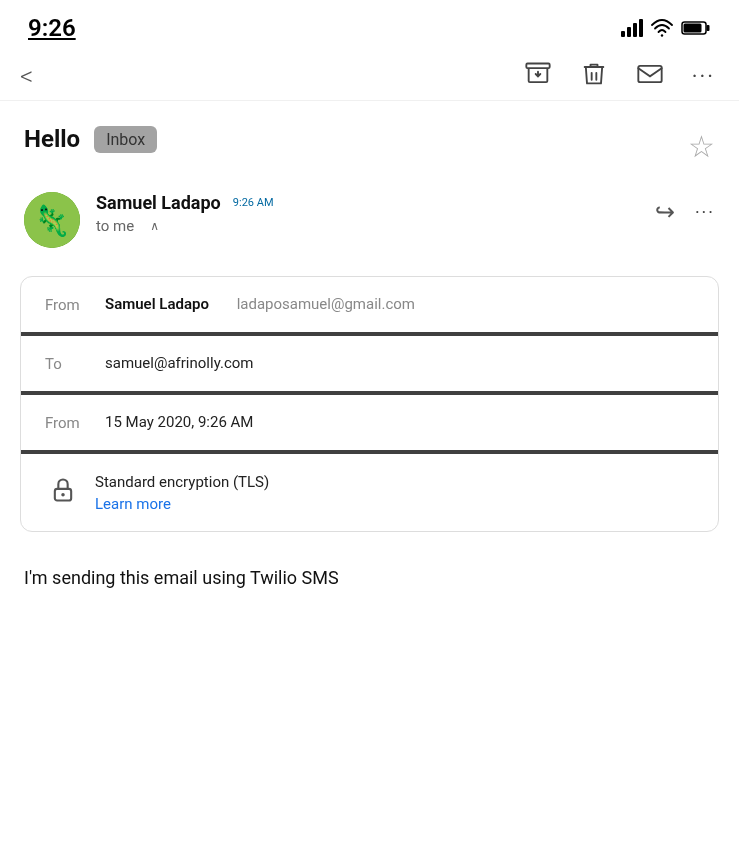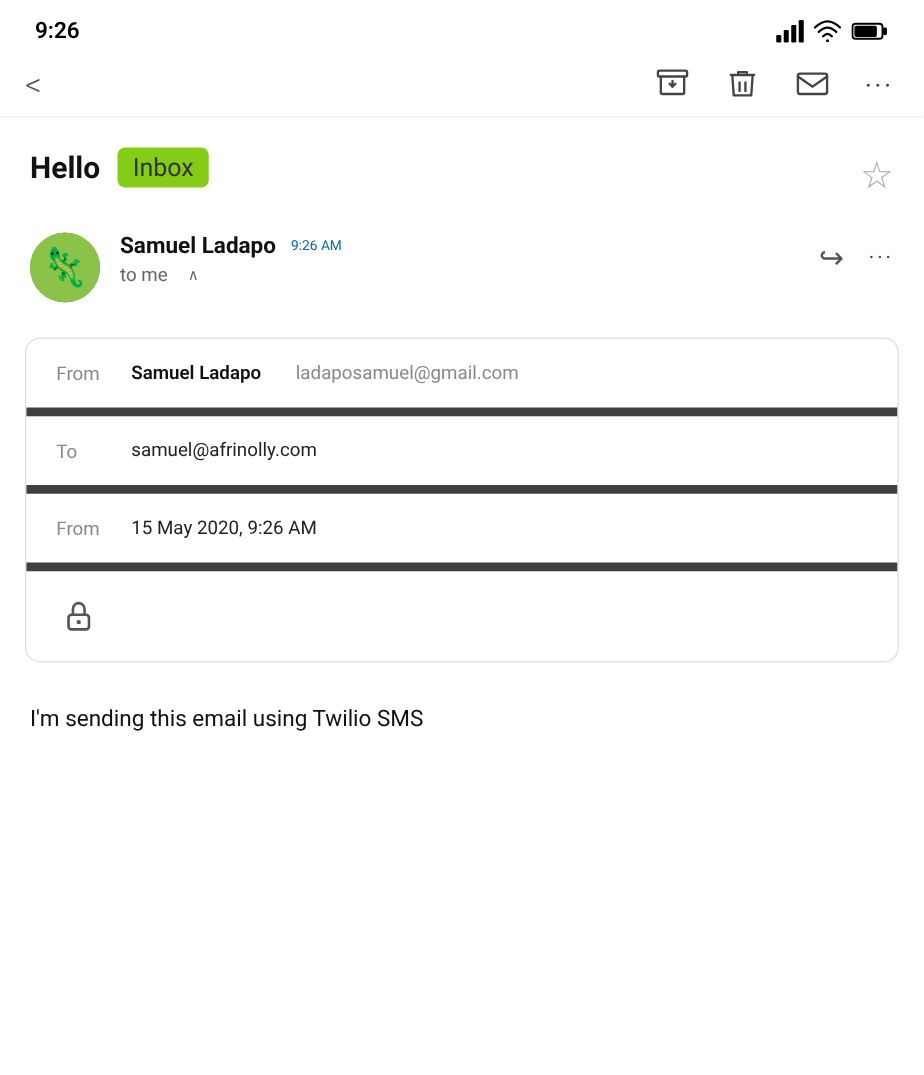--- a/index.html
+++ b/index.html
@@ -13,23 +13,24 @@
     }
 
     
     .status-bar {
       display: flex;
       justify-content: space-between;
       align-items: center;
       padding: 14px 28px 10px 28px;
     }
     .status-time {
-      font-size: 18px;
+      font-size: 24px;
       font-weight: 600;
       color: #000;
+      text-decoration: underline;
     }
     .status-icons {
       display: flex;
       align-items: center;
       gap: 8px;
     }
 
     
     .toolbar {
       display: flex;
@@ -83,24 +84,24 @@
       display: flex;
       align-items: center;
       gap: 14px;
     }
     .email-subject {
       font-size: 24px;
       font-weight: 700;
       color: #111;
     }
     .inbox-badge {
-      background: #84cc16;
+      background: #a3a3a3;
       border-radius: 6px;
       padding: 4px 12px;
-      font-size: 20px;
+      font-size: 16px;
       color: #333;
       font-weight: 400;
       text-align: right;
     }
     .star-btn {
       font-size: 30px;
       color: #aaa;
       cursor: pointer;
       margin-top: 4px;
     }
@@ -196,21 +197,21 @@
       margin: 12px 20px;
       border: 1px solid #ddd;
       border-radius: 12px;
       padding: 0;
       overflow: hidden;
     }
     .detail-row {
       display: flex;
       align-items: flex-start;
       padding: 18px 24px;
-      border-bottom: 7px solid #404040;
+      border-bottom: 4px solid #404040;
     }
     .detail-row:last-child {
       border-bottom: none;
     }
     .detail-label {
       width: 60px;
       font-size: 15px;
       color: #888;
       flex-shrink: 0;
       margin-top: 1px;
@@ -388,18 +389,22 @@
     <span class="detail-value">15 May 2020, 9:26 AM</span>
   </div>
   <div class="encryption-row">
     <div class="lock-icon-wrap">
       <svg class="lock-icon-svg" viewBox="0 0 24 24" fill="none">
         <rect x="5" y="11" width="14" height="10" rx="2" stroke="#555" stroke-width="1.8"></rect>
         <path d="M8 11V7a4 4 0 018 0v4" stroke="#555" stroke-width="1.8" stroke-linecap="round"></path>
         <circle cx="12" cy="16" r="1.5" fill="#555"></circle>
       </svg>
     </div>
+    <div>
+      <span class="encryption-text">Standard encryption (TLS)</span>
+      <a class="learn-more">Learn more</a>
+    </div>
   </div>
 </div>
 
 <div class="email-body">
   <p>I'm sending this email using Twilio SMS</p>
 </div>
 
 </body></html>

